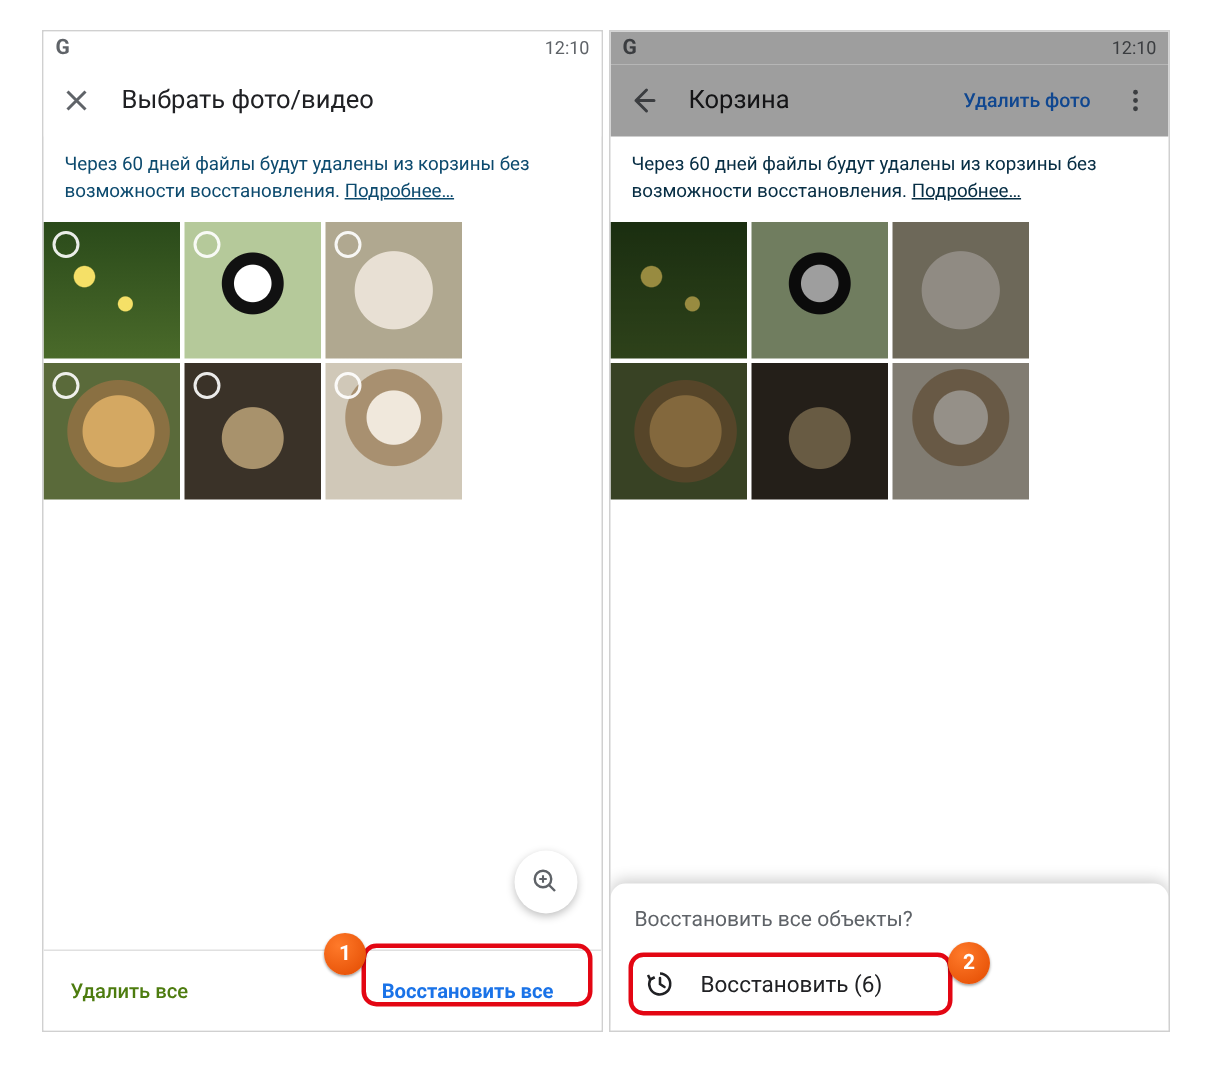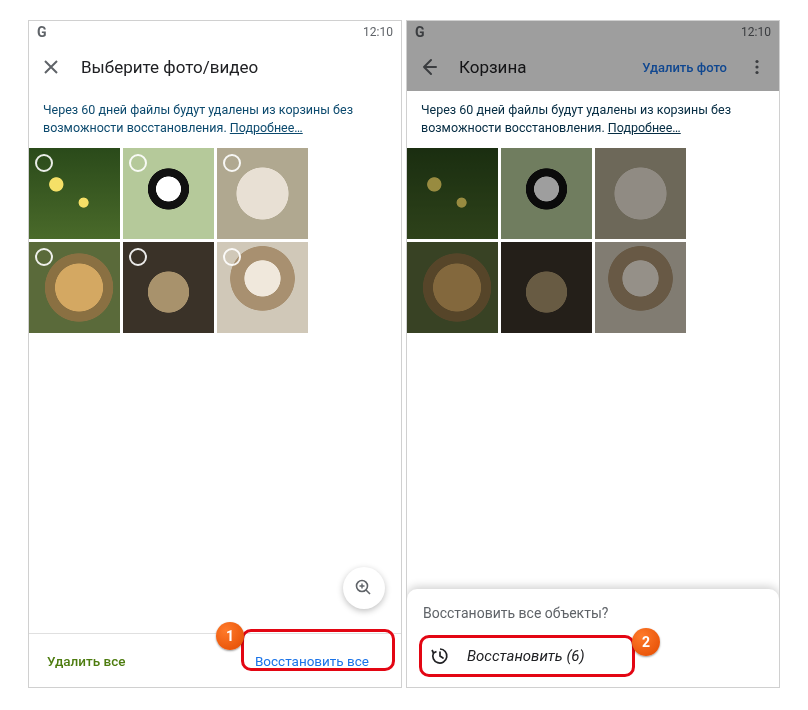--- a/index.html
+++ b/index.html
@@ -139,21 +139,21 @@
 }
 .bottombar .del {
   color: #4d7c0f;
   font-size: 13.5px;
   font-weight: 500;
   cursor: pointer;
 }
 .bottombar .restore {
   color: #1a73e8;
   font-size: 13.5px;
-  font-weight: 400;
+  font-weight: 700;
   cursor: pointer;
   padding: 8px 14px;
 }
 .sheet {
   position: absolute;
   bottom: 0;
   left: 0;
   right: 0;
   background: #fff;
   border-radius: 10px 10px 0 0;
@@ -166,21 +166,20 @@
   margin-bottom: 14px;
 }
 .sheet .action {
   display: flex;
   align-items: center;
   gap: 16px;
   padding: 10px 6px;
   font-size: 15px;
   color: #202124;
   cursor: pointer;
-  font-style: italic;
 }
 .callout {
   position: absolute;
   border: 3px solid #e30613;
   border-radius: 10px;
   pointer-events: none;
 }
 .callout .num {
   position: absolute;
   left: -28px;
@@ -211,21 +210,21 @@
       <div class="statusbar">
         <span class="gicon">G</span>
         <span>12:10</span>
       </div>
       <div class="appbar">
         <div class="iconbtn">
           <svg width="18" height="18" viewBox="0 0 18 18">
               <path d="M3 3 L15 15 M15 3 L3 15" stroke="#5f6368" stroke-width="2" fill="none"></path>
             </svg>
         </div>
-        <div class="title">Выберите фото/видео</div>
+        <div class="title">Выбрать фото/видео</div>
       </div>
       <div class="infobar">
         <span>Через 60 дней файлы будут удалены из корзины без возможности восстановления. </span><span class="more">Подробнее…</span>
       </div>
       <div class="grid">
         <div class="thumb t1">
             <div class="sel"></div>
           </div>
         <div class="thumb t2">
             <div class="sel"></div>

